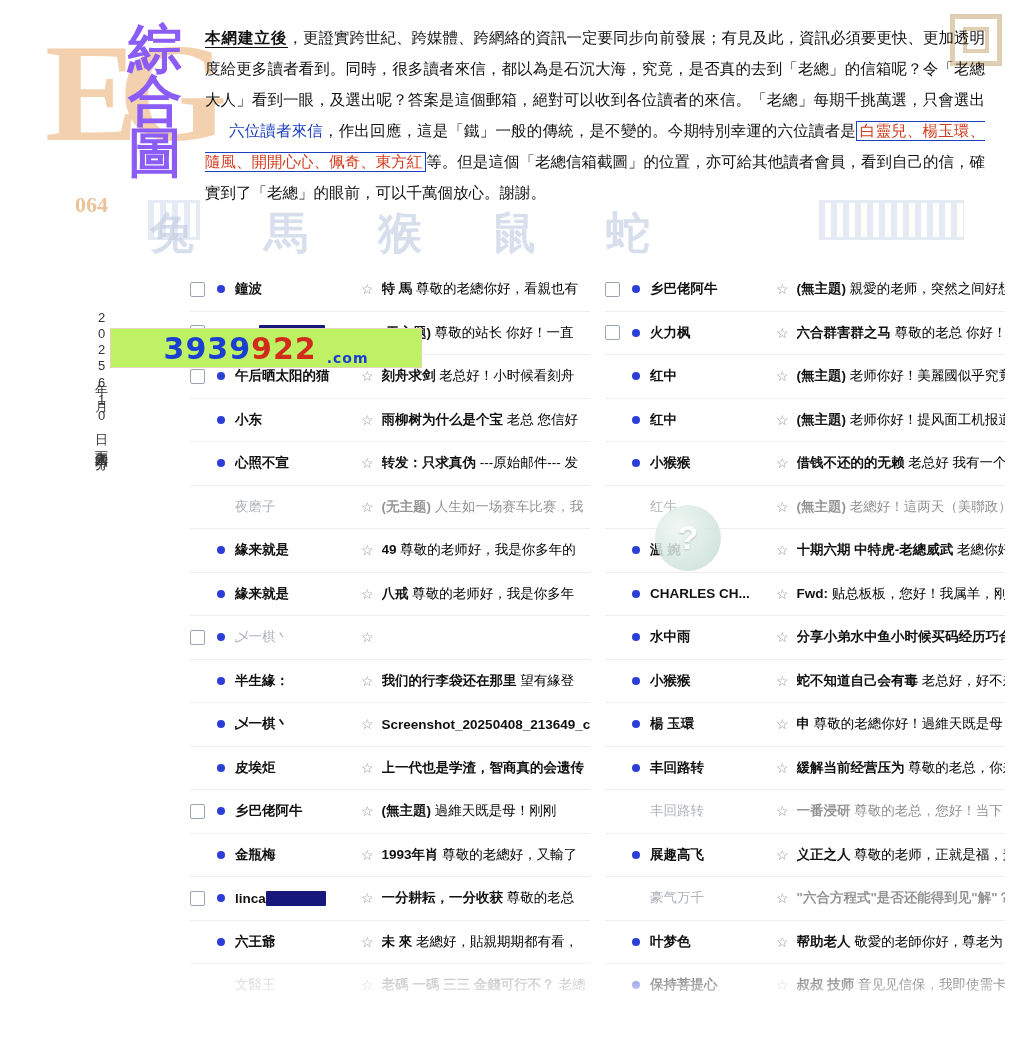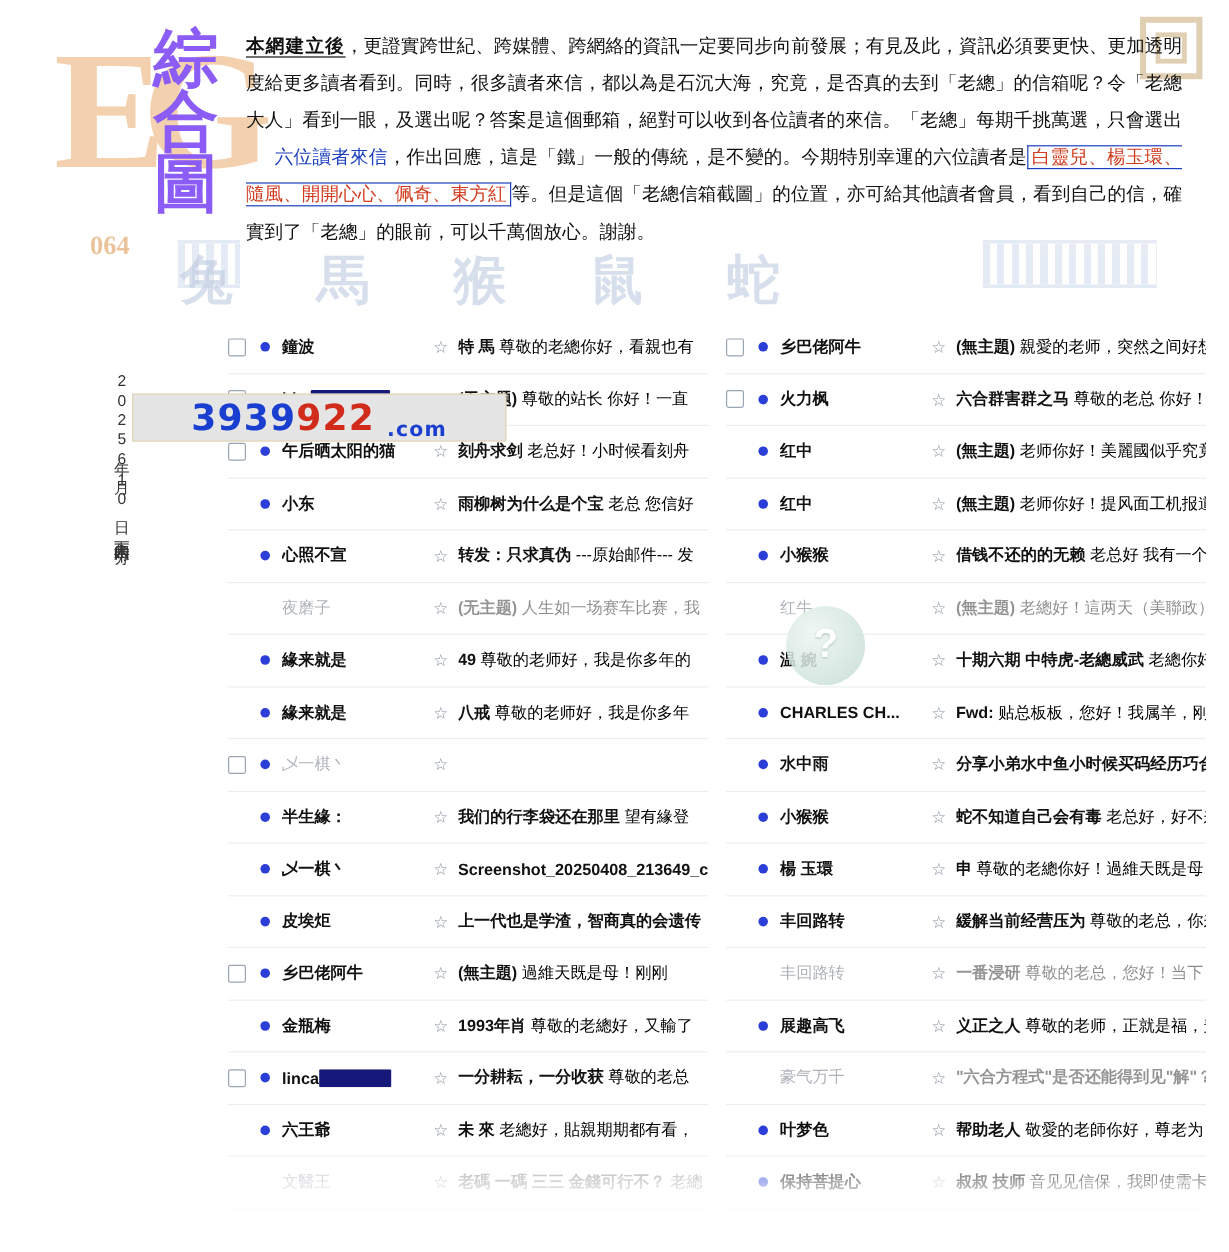--- a/index.html
+++ b/index.html
@@ -111,28 +111,28 @@
   .subject .pv{color:#000000;font-weight:normal;}
   .row.fade .subject{opacity:.45;}
   .row.fade .sender{opacity:.55;}
   .redact{
     display:inline-block;background:#16197a;color:transparent;border-radius:1px;
     height:15px;vertical-align:-3px;
   }
   
   .wm{
     position:absolute;left:110px;top:328px;width:310px;height:38px;
-    background:#e5e5e5;border:1px solid #e0d5b5;
+    background:#bef264;border:1px solid #e0d5b5;
     display:flex;align-items:center;justify-content:center;
     font-family:"DejaVu Sans", sans-serif;font-weight:bold;font-size:30px;
     letter-spacing:1px;z-index:30;
   }
   .wm .n1{color:#1a3fd0;}
   .wm .n2{color:#d12b1c;}
-  .wm .dom{color:#1a3fd0;font-size:17px;margin-left:10px;margin-top:20px;}
+  .wm .dom{color:#1a3fd0;font-size:14px;margin-left:10px;margin-top:20px;}
   .fade-bottom{
     position:absolute;left:0;right:0;bottom:0;height:60px;
     background:linear-gradient(to bottom,rgba(255,255,255,0),#ffffff);
     z-index:20;pointer-events:none;
   }
 </style>
 </head>
 <body>
 
 <div class="bg-seal">

